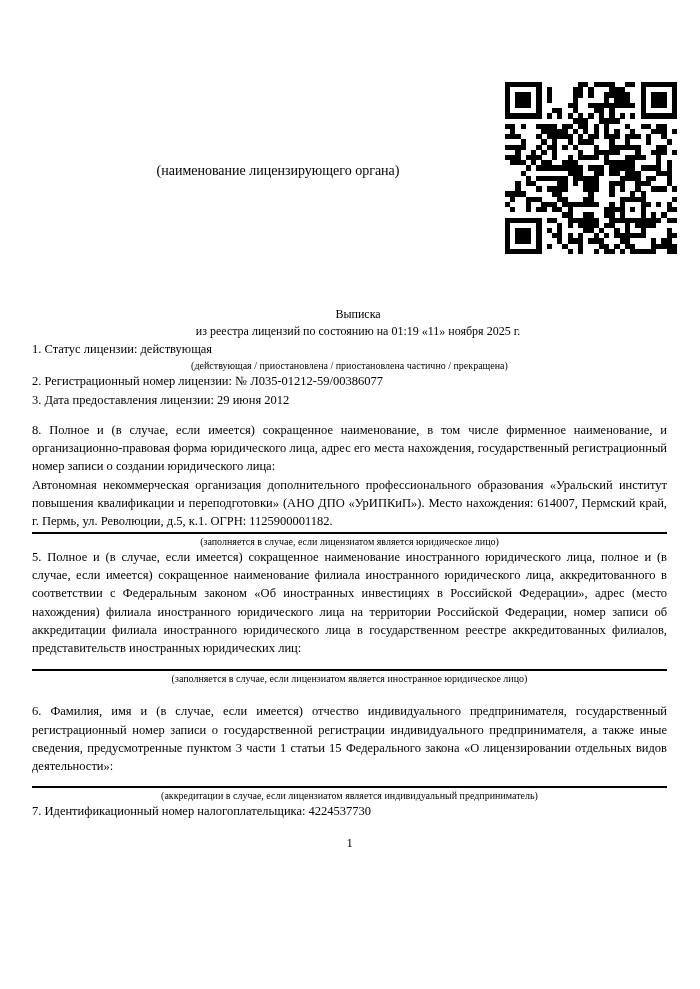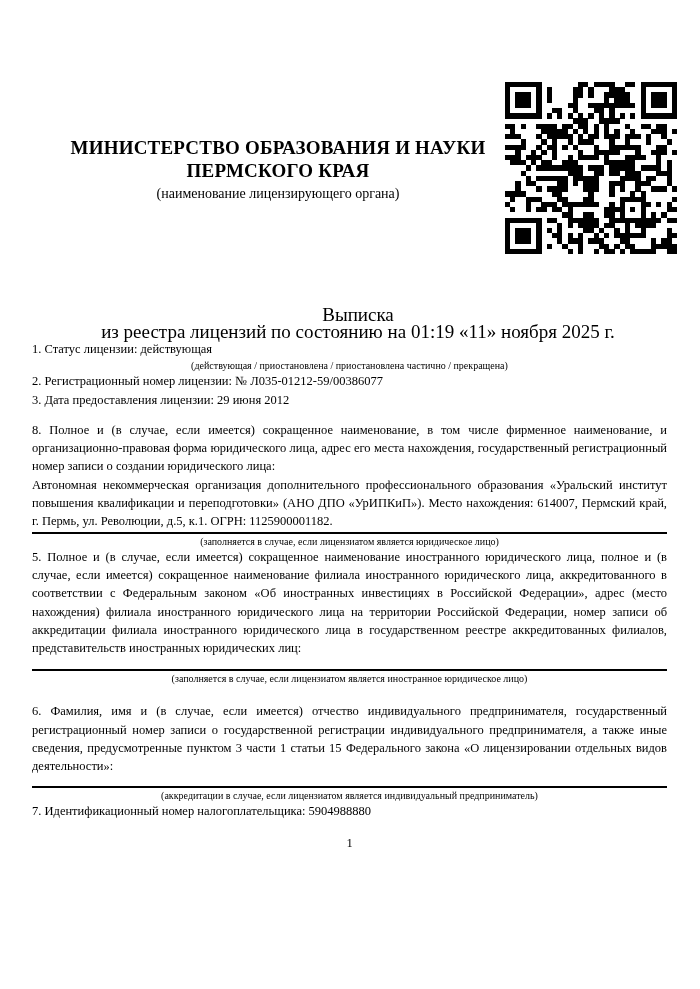--- a/index.html
+++ b/index.html
@@ -33,21 +33,21 @@
     line-height: 13px;
     margin-top: 5px;
   }
   .qr {
     flex: 0 0 auto;
     width: 172px;
     height: 172px;
   }
   .title-block {
     text-align: center;
-    font-size: 19px;
+    font-size: 12px;
     line-height: 17px;
     margin-top: 52px;
     margin-left: 16px;
   }
   .content {
     padding: 0 33px 0 32px;
     font-size: 12.5px;
     line-height: 18.3px;
   }
   .content p { margin: 0; padding: 0; }
@@ -79,24 +79,20 @@
     margin-top: 14px;
   }
 </style>
 </head>
 <body>
 
 <div class="page">
 
   <div class="top-row">
     <div class="header-col">
-      <div class="ministry">
-        <div>МИНИСТЕРСТВО ОБРАЗОВАНИЯ И НАУКИ</div>
-        <div>ПЕРМСКОГО КРАЯ</div>
-      </div>
       <div class="authority-caption">(наименование лицензирующего органа)</div>
     </div>
     <div class="qr" id="qr"><svg width="172" height="172" viewBox="0 0 172 172" fill="#000000" shape-rendering="crispEdges">
           <rect x="0.00" y="0.00" width="5.27" height="5.27"></rect>
           <rect x="5.21" y="0.00" width="5.27" height="5.27"></rect>
           <rect x="10.42" y="0.00" width="5.27" height="5.27"></rect>
           <rect x="15.64" y="0.00" width="5.27" height="5.27"></rect>
           <rect x="20.85" y="0.00" width="5.27" height="5.27"></rect>
           <rect x="26.06" y="0.00" width="5.27" height="5.27"></rect>
           <rect x="31.27" y="0.00" width="5.27" height="5.27"></rect>
@@ -666,18 +662,18 @@
       <div class="rule rule-blank5"></div>
       <div class="caption">(заполняется в случае, если лицензиатом является иностранное юридическое лицо)</div>
     </div>
 
     <div class="mt-item6">
       <p class="just">6. Фамилия, имя и (в случае, если имеется) отчество индивидуального предпринимателя, государственный регистрационный номер записи о государственной регистрации индивидуального предпринимателя, а также иные сведения, предусмотренные пунктом 3 части 1 статьи 15 Федерального закона «О лицензировании отдельных видов деятельности»:</p>
       <div class="rule rule-blank6"></div>
       <div class="caption">(аккредитации в случае, если лицензиатом является индивидуальный предприниматель)</div>
     </div>
 
-    <p class="mt-item7">7. Идентификационный номер налогоплательщика: 5904988880</p>
+    <p class="mt-item7">7. Идентификационный номер налогоплательщика: 4224537730</p>
 
     <div class="page-number">1</div>
 
   </div>
 </div>
 
 </body></html>

